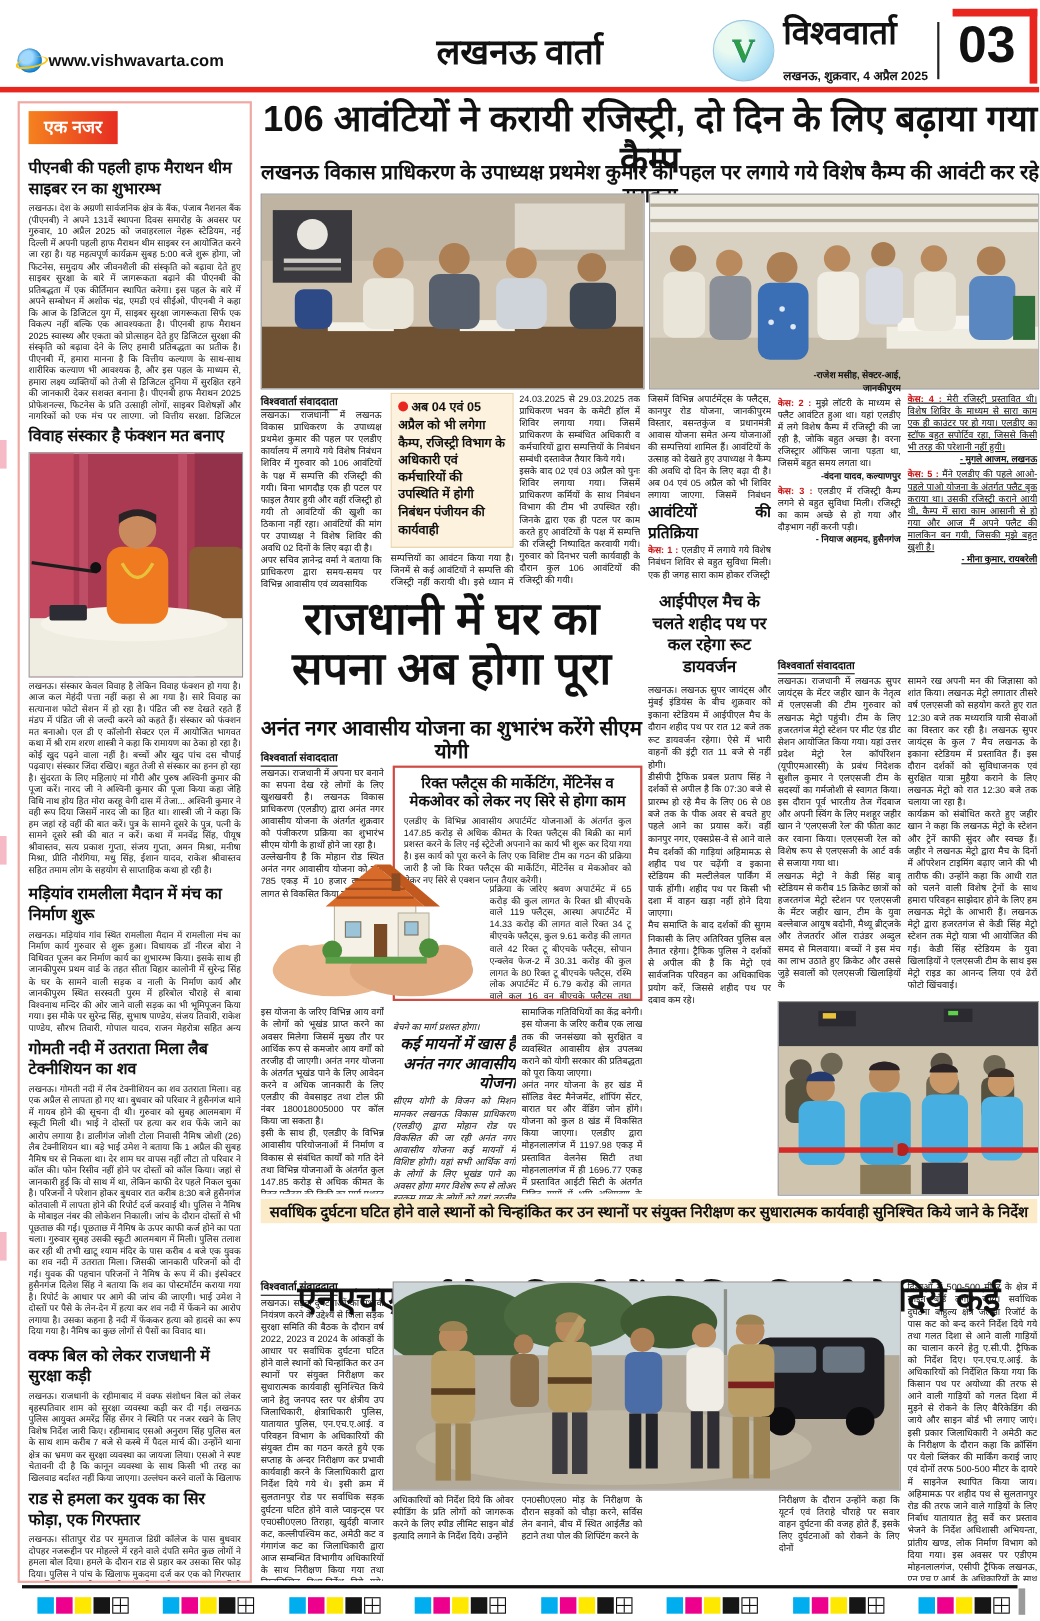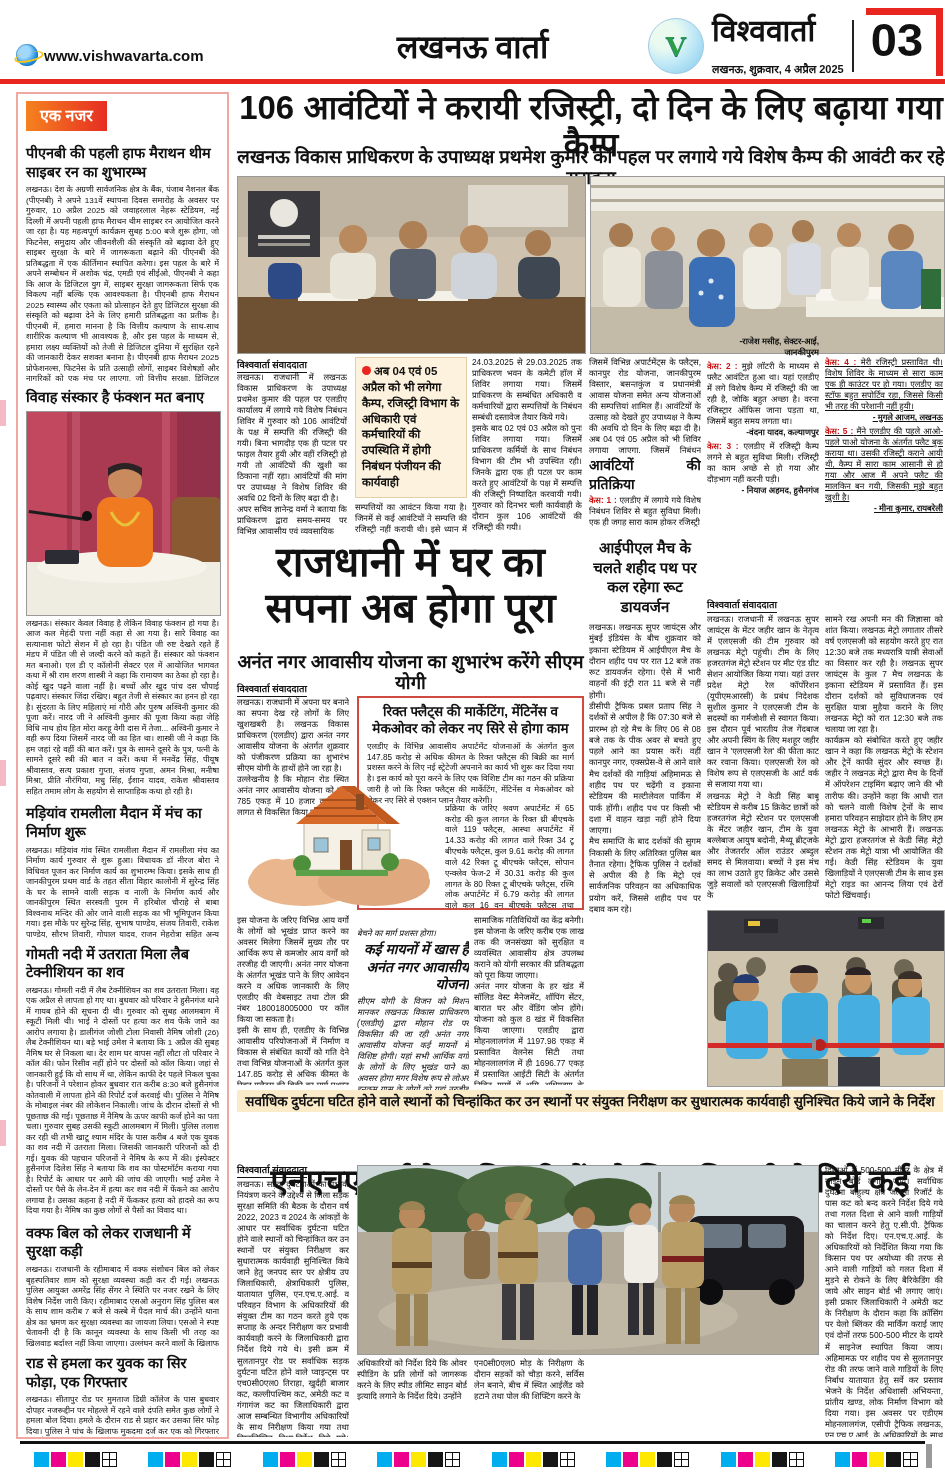--- a/index.html
+++ b/index.html
@@ -369,20 +369,21 @@
       <rect x="308" y="122" width="15" height="56" fill="#9c8354"></rect>
         <rect x="327" y="122" width="15" height="56" fill="#9c8354"></rect>
       <circle cx="118" cy="56" r="9" fill="#ad7f55"></circle>
         <rect x="106" y="65" width="26" height="48" rx="7" fill="#8a6f4a"></rect>
     </svg>
   </div>
 
   <div class="col" style="left:825px;top:1165px;width:118px;height:272px;">दिशाओं में 500-500 मीटर के क्षेत्र में साइन बोर्ड लगाये जायें। सर्वाधिक दुर्घटना बाहुल्य क्षेत्र जलसा रिजॉर्ट के पास कट को बन्द करने निर्देश दिये गये तथा गलत दिशा से आने वाली गाड़ियों का चालान करने हेतु ए.सी.पी. ट्रैफिक को निर्देश दिए। एन.एच.ए.आई. के अधिकारियों को निर्देशित किया गया कि किसान पथ पर अयोध्या की तरफ से आने वाली गाड़ियों को गलत दिशा में मुड़ने से रोकने के लिए बैरिकेडिंग की जाये और साइन बोर्ड भी लगाए जाएं। इसी प्रकार जिलाधिकारी ने अमेठी कट के निरीक्षण के दौरान कहा कि क्रॉसिंग पर येलो ब्लिंकर की मार्किंग कराई जाए एवं दोनों तरफ 500-500 मीटर के दायरे में साइनेज स्थापित किया जाय। अहिमामऊ पर शहीद पथ से सुलतानपुर रोड की तरफ जाने वाले गाड़ियों के लिए निर्बाध यातायात हेतु सर्वे कर प्रस्ताव भेजने के निर्देश अधिशासी अभियन्ता, प्रांतीय खण्ड, लोक निर्माण विभाग को दिया गया। इस अवसर पर एडीएम मोहनलालगंज, एसीपी ट्रैफिक लखनऊ, एन.एच.ए.आई. के अधिकारियों के साथ अन्य वरिष्ठ अधिकारी मौजूद रहे।</div>
   <div class="col" style="left:357px;top:1358px;width:110px;height:78px;">अधिकारियों को निर्देश दिये कि ओवर स्पीडिंग के प्रति लोगों को जागरूक करने के लिए स्पीड लीमिट साइन बोर्ड इत्यादि लगाने के निर्देश दिये। उन्होंने</div>
   <div class="col" style="left:474px;top:1358px;width:110px;height:78px;">एन0सी0एल0 मोड़ के निरीक्षण के दौरान सड़कों को चौड़ा करने, सर्विस लेन बनाने, बीच में स्थित आईलैंड को हटाने तथा पोल की शिफ्टिंग करने के</div>
+  <div class="col" style="left:708px;top:1358px;width:110px;height:78px;">निरीक्षण के दौरान उन्होंने कहा कि यूटर्न एवं तिराहे चौराहे पर सवार वाहन दुर्घटना की वजह होते हैं, इसके लिए दुर्घटनाओं को रोकने के लिए दोनों</div>
 
   <div class="abs black-rule"></div>
   <div class="abs bars">
     <span class="bargroup">
         <span class="sq c"></span>
         <span class="sq m"></span>
         <span class="sq y"></span>
         <span class="sq k"></span>
         <span class="reg"></span>
       </span>

